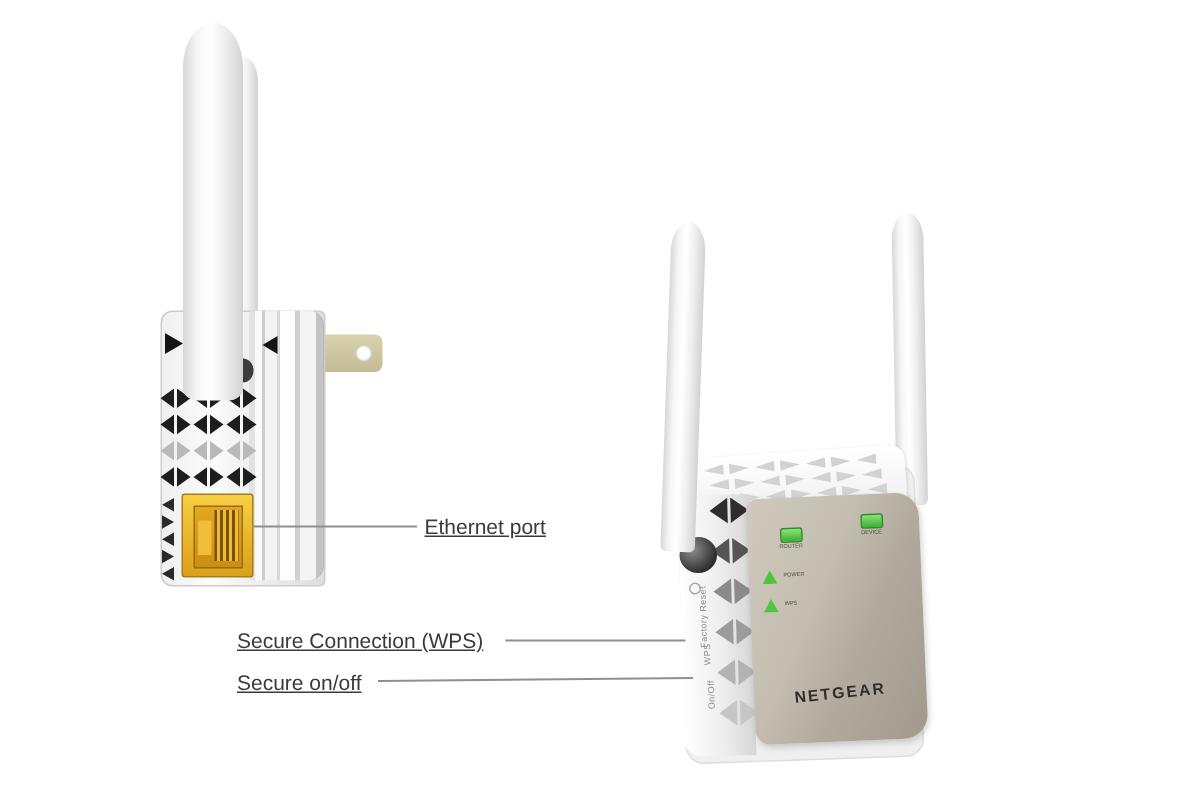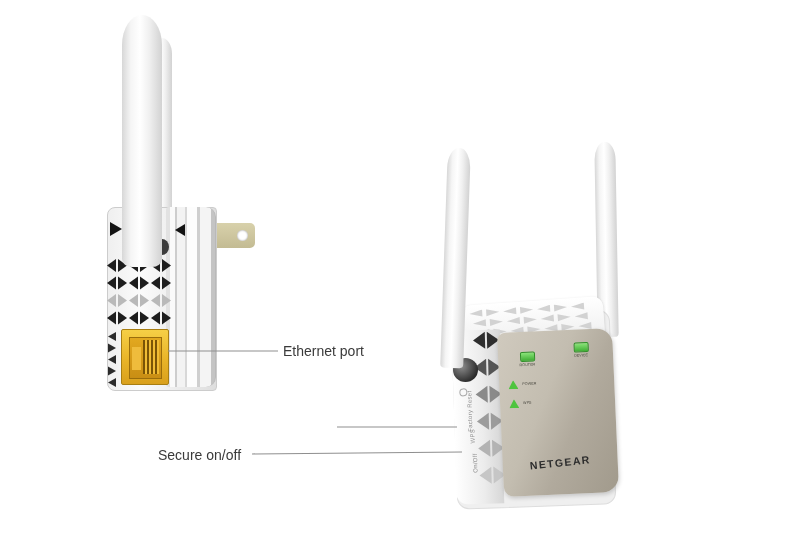--- a/index.html
+++ b/index.html
@@ -65,21 +65,21 @@
   .led-tri{position:absolute;width:10px;height:9px;background:#4ec43f;
             clip-path:polygon(50% 0,100% 100%,0 100%);}
   .led-label{position:absolute;font-size:6px;color:#4c4a42;transform:scale(0.62);
             transform-origin:left top;white-space:nowrap;}
   .led-label-c{position:absolute;font-size:6px;color:#4c4a42;transform:scale(0.62);
             transform-origin:center top;text-align:center;width:40px;}
   .brand{position:absolute;left:0;right:0;top:126px;text-align:center;font-weight:bold;
             font-size:10.5px;letter-spacing:1.4px;color:#2d2d2d;transform:rotate(-3.5deg);}
 
   
-  .callout-label{position:absolute;color:#3a3a3a;font-size:14px;z-index:10;white-space:nowrap;}
+  .callout-label{position:absolute;color:#3a3a3a;font-size:14px;z-index:10;white-space:nowrap;text-decoration:underline;}
   .lines{left:0;top:0;z-index:9;pointer-events:none;}
 </style>
 </head>
 <body>
 
 <div class="canvas">
 
   <div class="abs" style="left:0;top:0;width:400px;height:535px;">
     <div class="abs antenna ant-back"></div>
     <div class="abs plug-prong">
@@ -194,14 +194,15 @@
     </div>
     <div class="abs antenna ant-front-l"></div>
   </div>
 
   <svg class="abs lines" width="800" height="535">
     <line x1="168" y1="351" x2="278" y2="351" stroke="#8f8f8f" stroke-width="1.2"></line>
     <line x1="337" y1="427" x2="457" y2="427" stroke="#8f8f8f" stroke-width="1.2"></line>
     <line x1="252" y1="454" x2="462" y2="452" stroke="#8f8f8f" stroke-width="1.2"></line>
   </svg>
   <div class="callout-label" style="left:283px;top:343px;">Ethernet port</div>
+  <div class="callout-label" style="left:158px;top:419px;">Secure Connection (WPS)</div>
   <div class="callout-label" style="left:158px;top:447px;">Secure on/off</div>
 </div>
 
 </body></html>

